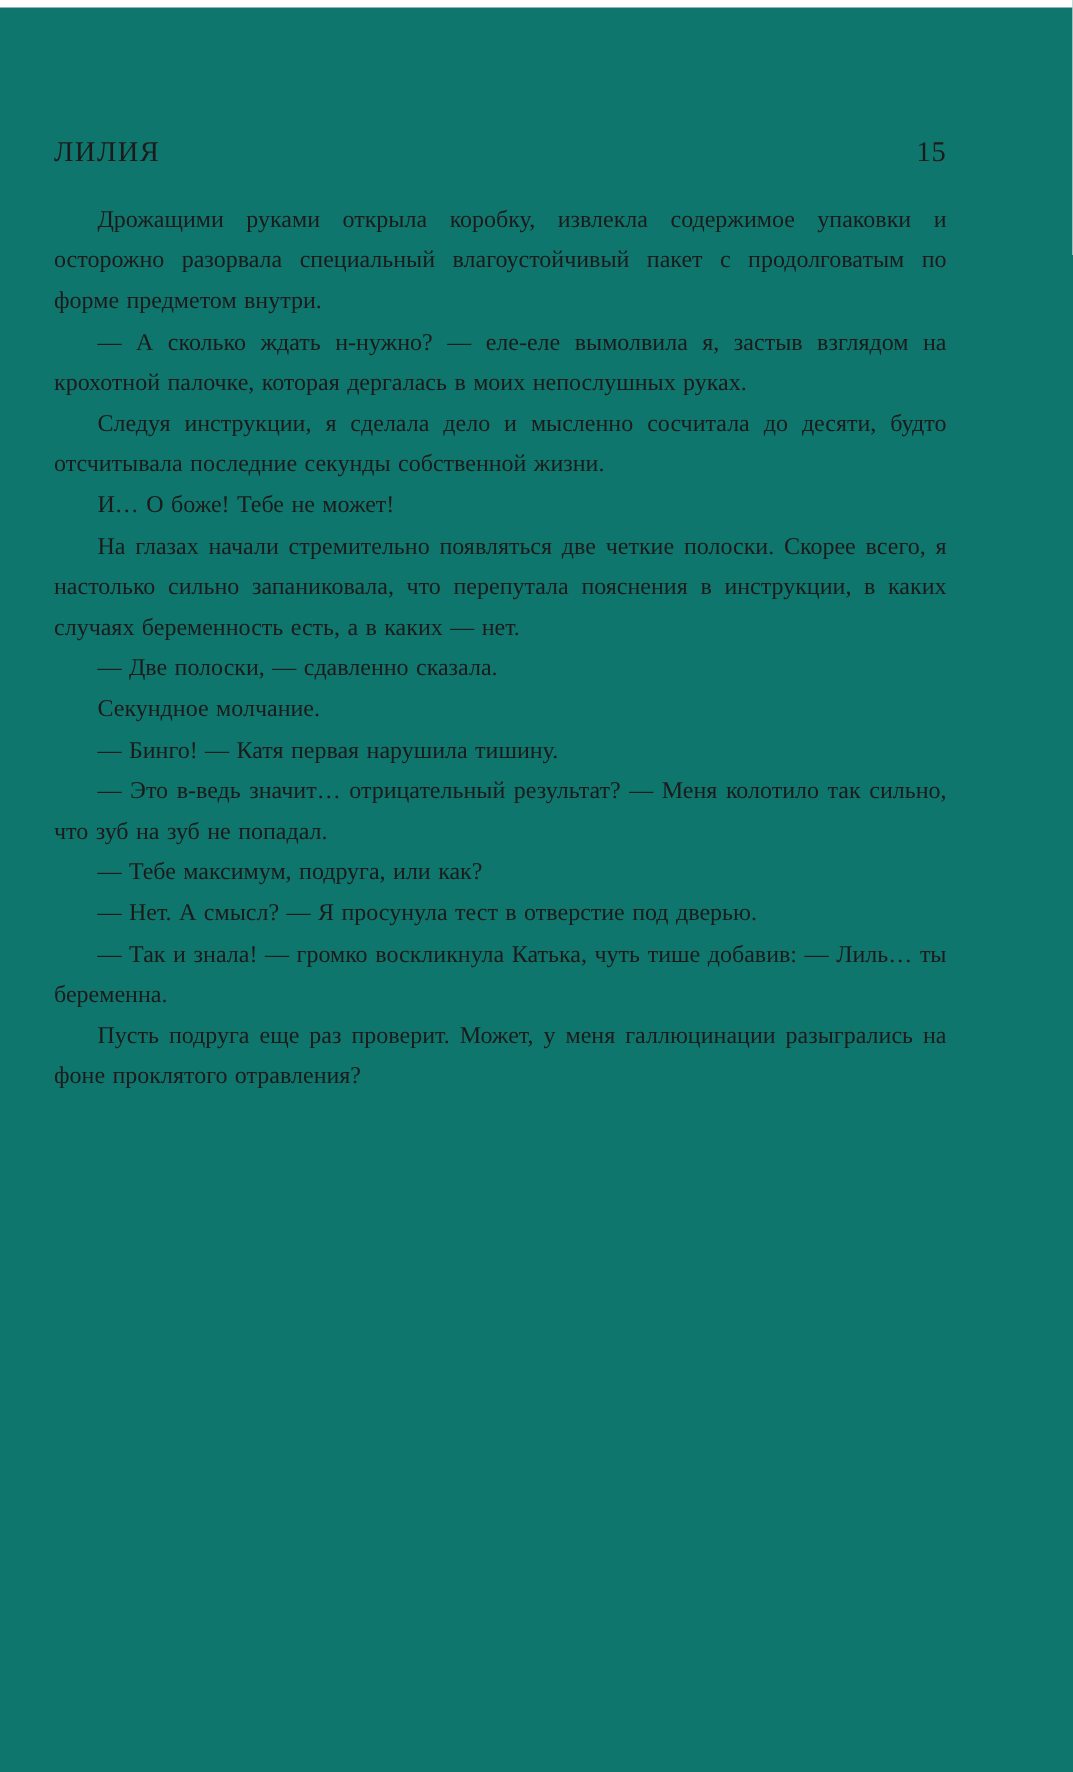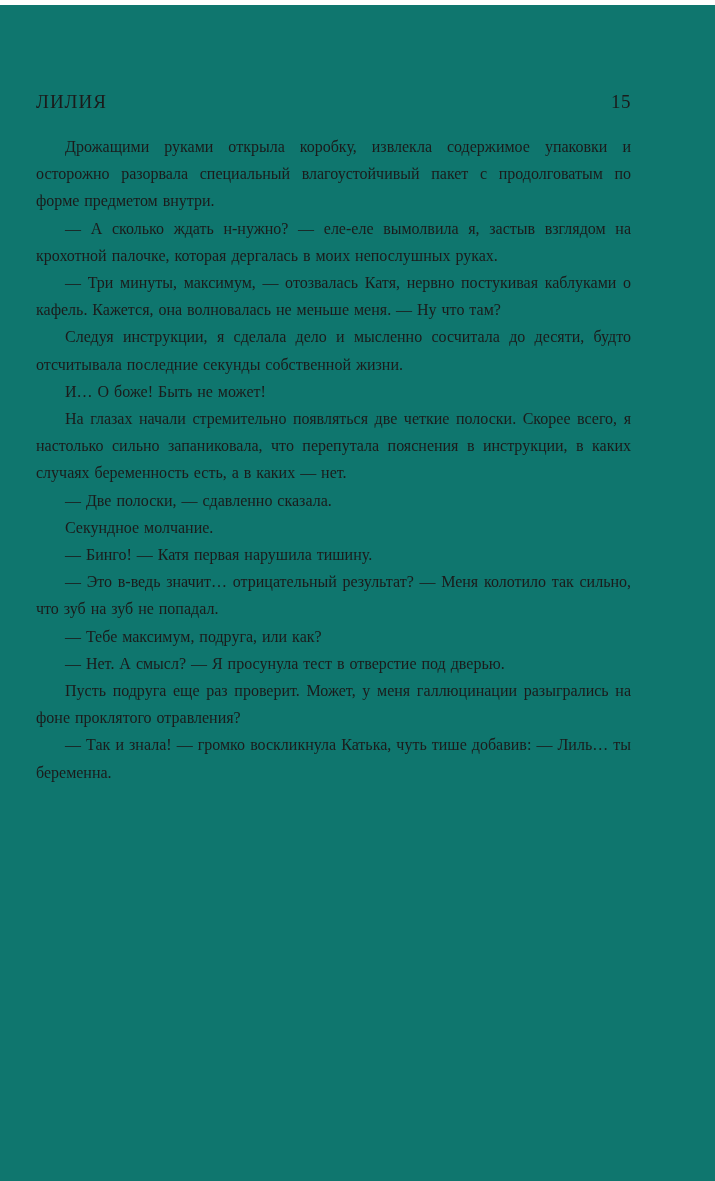--- a/index.html
+++ b/index.html
@@ -55,27 +55,26 @@
 <div class="book-page">
 
   <div class="running-head">
     <span class="title">ЛИЛИЯ</span>
     <span class="page-num">15</span>
   </div>
 
   <div class="body-text" lang="ru">
     <p>Дрожащими руками открыла коробку, извлекла содержимое упаковки и осторожно разорвала специальный влагоустойчивый пакет с продолговатым по форме предметом внутри.</p>
     <p>— А сколько ждать н-нужно? — еле-еле вымолвила я, застыв взглядом на крохотной палочке, которая дергалась в моих непослушных руках.</p>
-    <p>— Три минуты, максимум, — отозвалась Катя, нервно постукивая каблуками о кафель. Кажется, она волновалась не меньше меня. — Ну что там?</p>
     <p>Следуя инструкции, я сделала дело и мысленно сосчитала до десяти, будто отсчитывала последние секунды собственной жизни.</p>
-    <p>И… О боже! Быть не может!</p>
+    <p>И… О боже! Тебе не может!</p>
     <p>На глазах начали стремительно появляться две четкие полоски. Скорее всего, я настолько сильно запаниковала, что перепутала пояснения в инструкции, в каких случаях беременность есть, а в каких — нет.</p>
     <p>— Две полоски, — сдавленно сказала.</p>
     <p>Секундное молчание.</p>
     <p>— Бинго! — Катя первая нарушила тишину.</p>
     <p>— Это в-ведь значит… отрицательный результат? — Меня колотило так сильно, что зуб на зуб не попадал.</p>
     <p>— Тебе максимум, подруга, или как?</p>
     <p>— Нет. А смысл? — Я просунула тест в отверстие под дверью.</p>
+    <p>— Так и знала! — громко воскликнула Катька, чуть тише добавив: — Лиль… ты беременна.</p>
     <p>Пусть подруга еще раз проверит. Может, у меня галлюцинации разыгрались на фоне проклятого отравления?</p>
-    <p>— Так и знала! — громко воскликнула Катька, чуть тише добавив: — Лиль… ты беременна.</p>
   </div>
 
 </div>
 
 </body></html>

